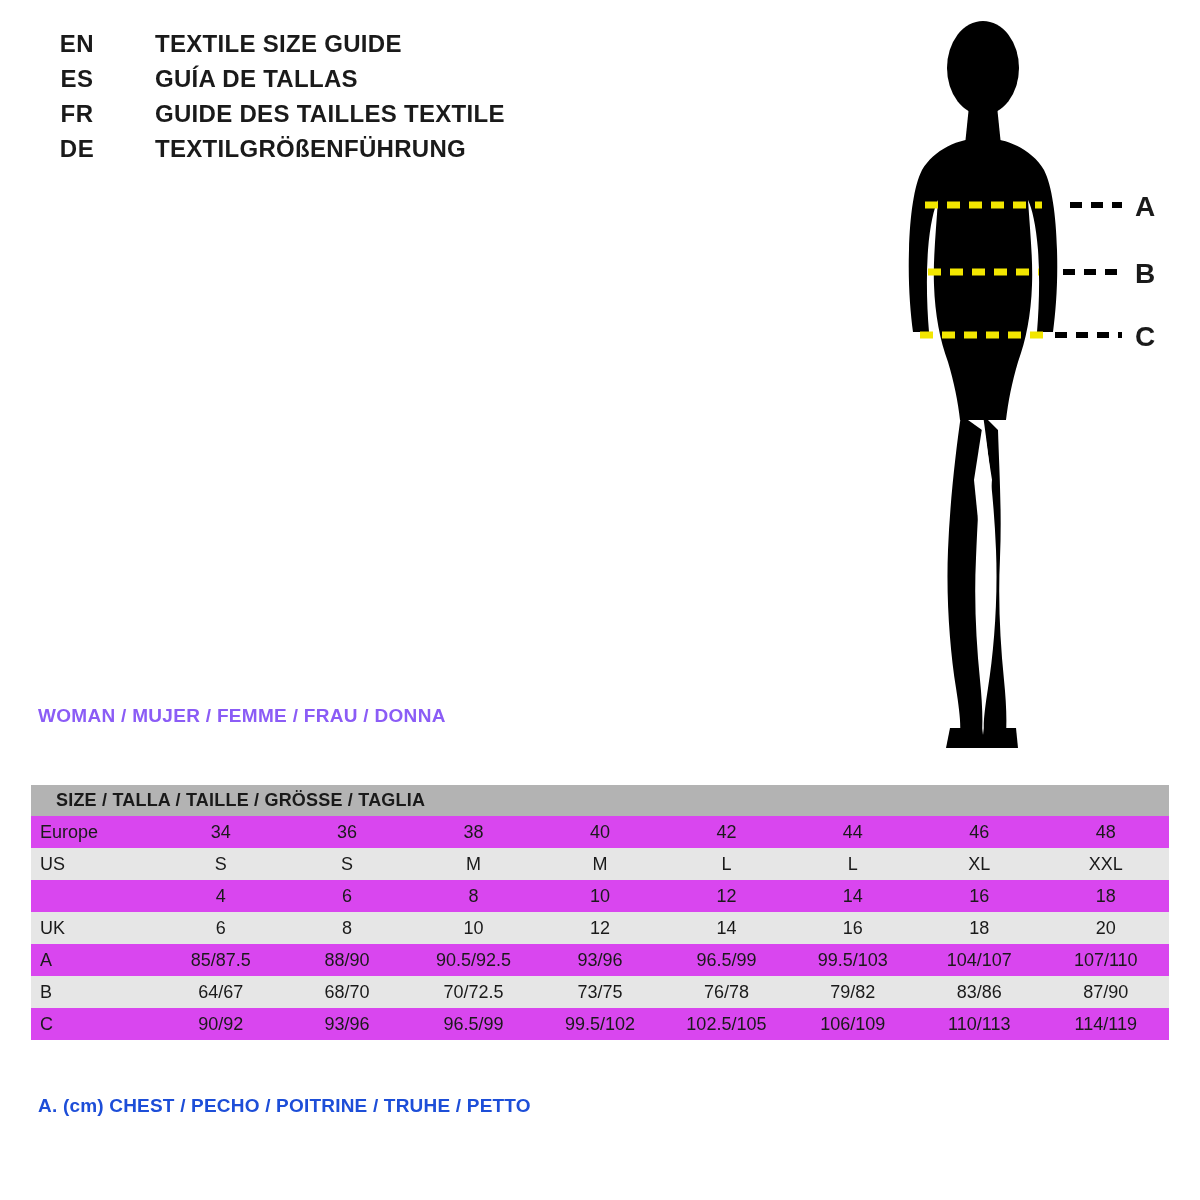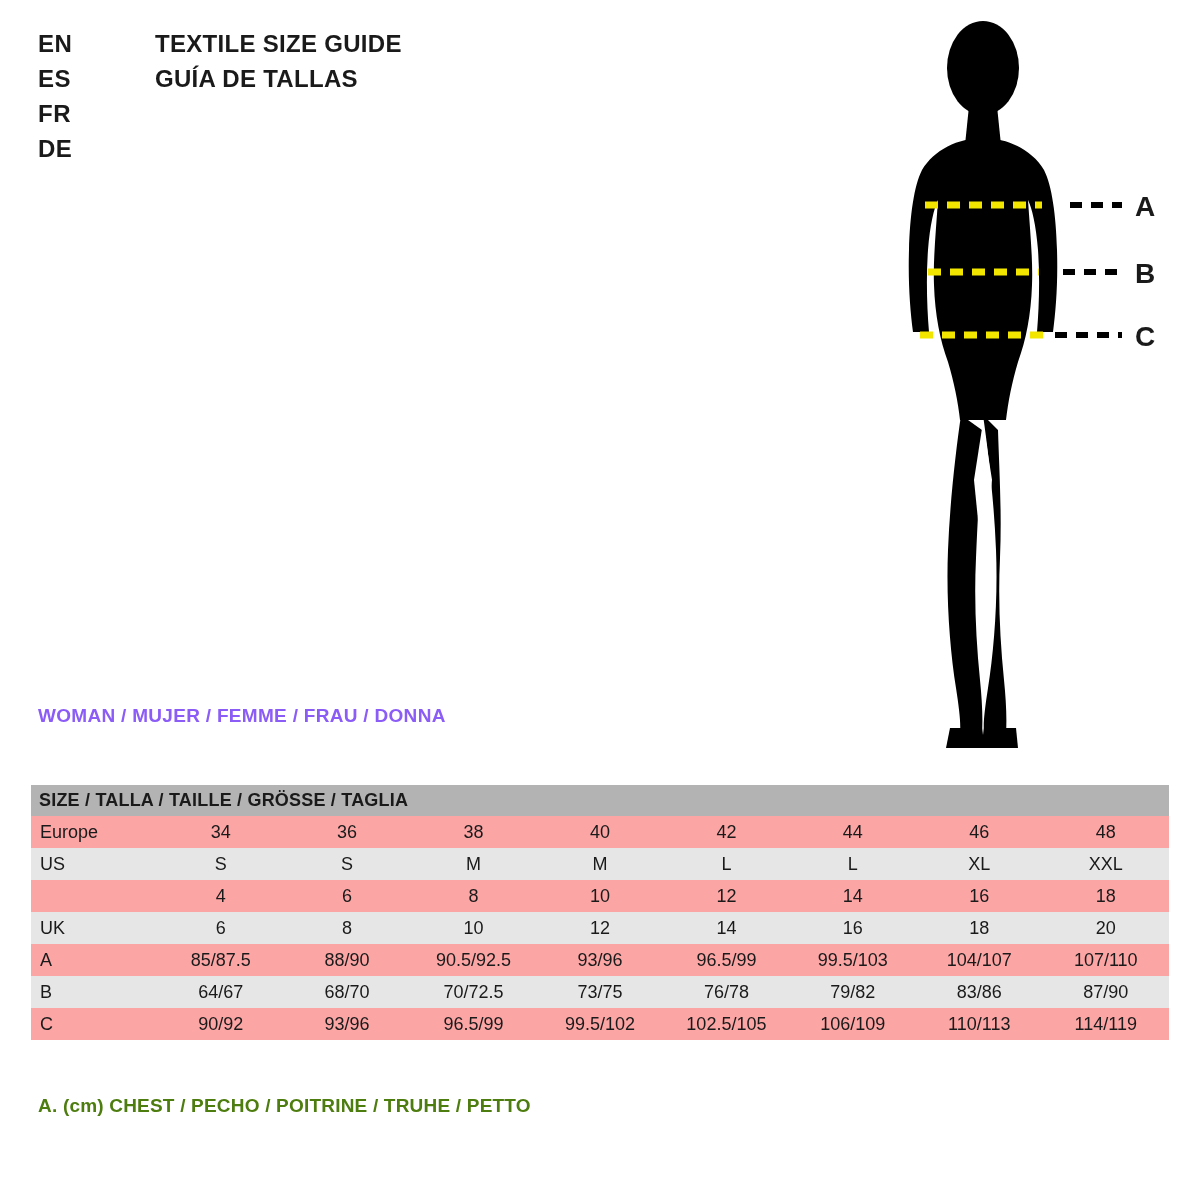--- a/index.html
+++ b/index.html
@@ -20,20 +20,21 @@
   .lang-block {
     position: absolute;
     left: 38px;
     top: 30px;
     width: 560px;
   }
   .lang-row {
     display: flex;
     align-items: baseline;
     height: 35px;
+    text-align: center;
   }
   .lang-code {
     width: 78px;
     font-size: 24px;
     font-weight: 700;
     letter-spacing: 0.5px;
     color: #1a1a1a;
   }
   .lang-text {
     font-size: 24px;
@@ -81,66 +82,68 @@
     padding: 0;
     height: 32px;
     font-weight: 400;
     text-align: center;
     vertical-align: middle;
     white-space: nowrap;
   }
   .size-table .hdr-row td {
     background: #b3b3b3;
     text-align: left;
-    padding-left: 8px;
+    padding-left: 25px;
     font-weight: 700;
     letter-spacing: 0.2px;
     height: 31px;
   }
-  .size-table .row-even td { background: #fca5a5; }
+  .size-table .row-even td { background: #d946ef; }
   .size-table .row-odd  td { background: #e6e6e6; }
   .size-table td.rowlabel {
     text-align: left;
     padding-left: 9px;
     width: 190px;
   }
 
   
   .footnotes {
     position: absolute;
     left: 38px;
     top: 1090px;
     width: 700px;
   }
   .footnote {
     font-size: 19px;
     font-weight: 700;
     letter-spacing: 0.2px;
     line-height: 31px;
-    color: #4d7c0f;
+    color: #1d4ed8;
     white-space: nowrap;
   }
 </style>
 </head>
 <body>
 
 <div class="lang-block">
   <div class="lang-row">
     <span class="lang-code">EN</span>
     <span class="lang-text">TEXTILE SIZE GUIDE</span>
   </div>
   <div class="lang-row">
     <span class="lang-code">ES</span>
     <span class="lang-text">GUÍA DE TALLAS</span>
   </div>
   <div class="lang-row">
     <span class="lang-code">FR</span>
+    <span class="lang-text">GUIDE DES TAILLES TEXTILE</span>
   </div>
   <div class="lang-row">
     <span class="lang-code">DE</span>
+    <span class="lang-text">TEXTILGRÖßENFÜHRUNG</span>
   </div>
 </div>
 
 <div class="figure-area">
   <svg class="figure-svg" width="360" height="760" viewBox="0 0 360 760" xmlns="http://www.w3.org/2000/svg">
     <g>
 
       <ellipse cx="153" cy="58" rx="36" ry="47" fill="#000000"></ellipse>
 
       <path d="M139 96 L167 96 L171 135 L135 135 Z" fill="#000000"></path>

